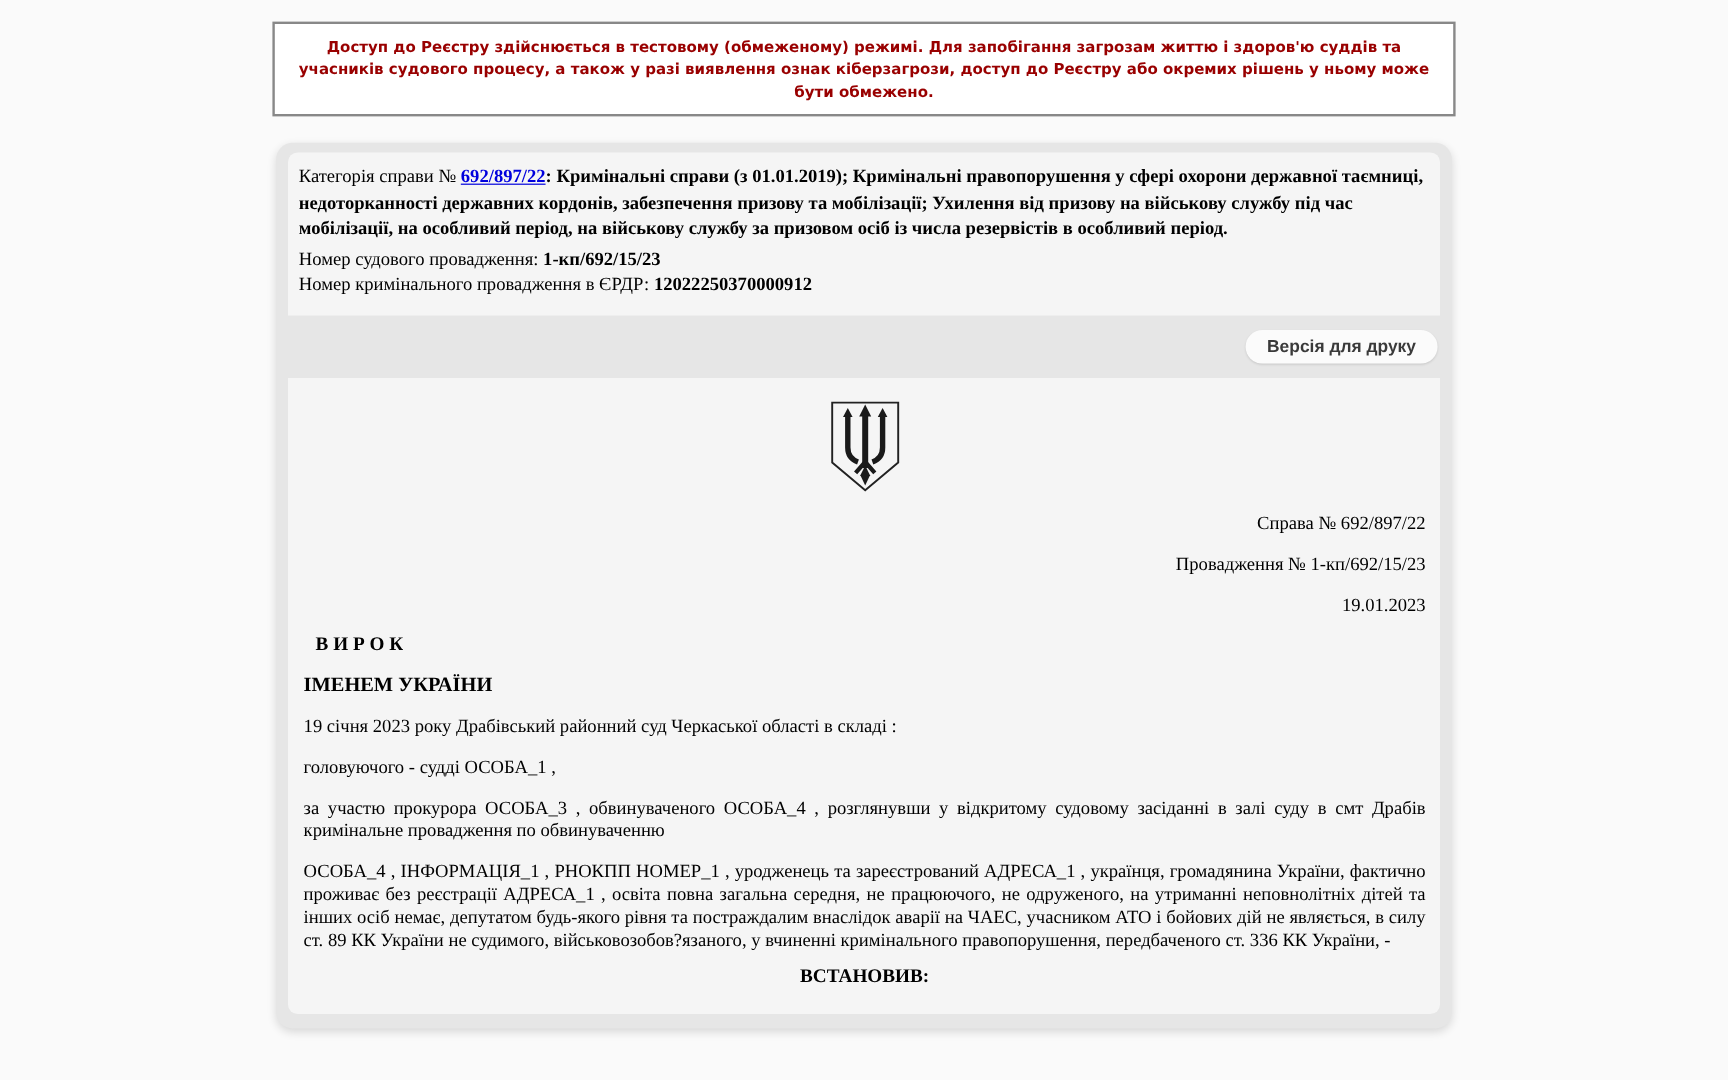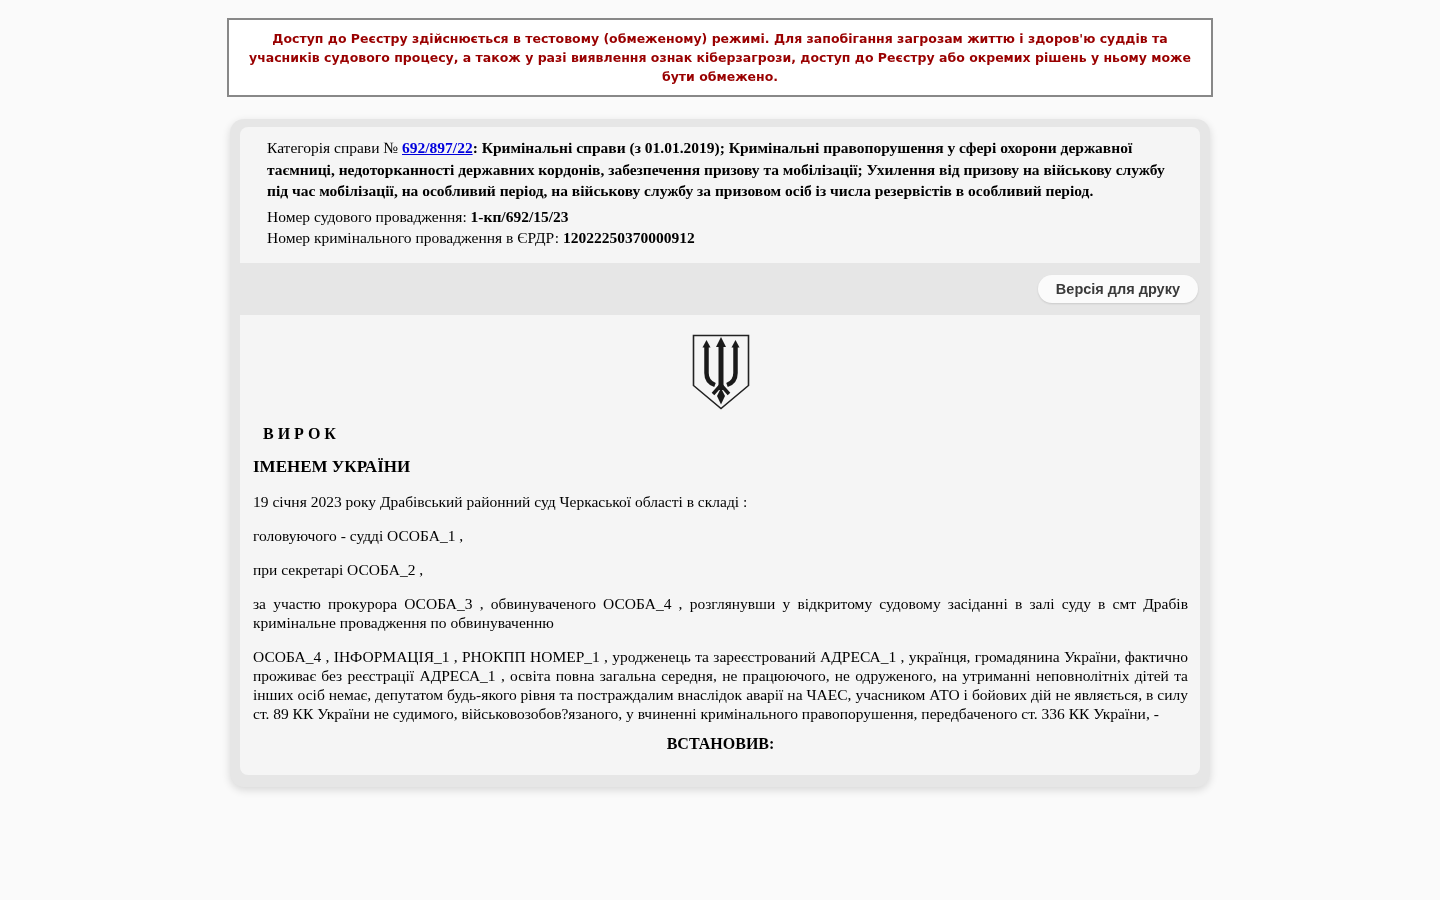--- a/index.html
+++ b/index.html
@@ -36,21 +36,21 @@
     background: #e6e6e6;
     border-radius: 14px;
     box-shadow: 0 3px 8px rgba(0,0,0,0.14);
     padding: 8px 10px 12px;
   }
 
   
   .meta-panel {
     background: #f5f5f5;
     border-radius: 8px 8px 0 0;
-    padding: 10px 27px 14px;
+    padding: 10px 9px 14px;
     font-size: 15.5px;
     line-height: 21.5px;
   }
   .meta-panel p { margin: 0; }
   .meta-category { margin-bottom: 2px !important; }
   .meta-dates { margin-bottom: 3px !important; }
   .meta-court { margin-top: 4px !important; }
   .b { font-weight: bold; }
   a.case-link {
     color: #0000dd;
@@ -151,27 +151,31 @@
         <path d="M44.5 12 V40 Q44.5 49 36 52" stroke-width="4.5"></path>
         <path d="M30 13 V57" stroke-width="5"></path>
         <path d="M30 52 L22 61 M30 52 L38 61" stroke-width="3.5"></path>
       </g>
       <path d="M30 4 L25 14 H35 Z" fill="#1a1a1a"></path>
       <path d="M15.5 7 L11.5 14.5 H19.5 Z" fill="#1a1a1a"></path>
       <path d="M44.5 7 L40.5 14.5 H48.5 Z" fill="#1a1a1a"></path>
       <path d="M30 55 L26 63 L30 71.5 L34 63 Z" fill="#1a1a1a"></path>
     </svg>
 
+    <div class="case-info">
+      <div>Справа № 692/897/22</div>
+      <div>Провадження № 1-кп/692/15/23</div>
+      <div>19.01.2023</div>
+    </div>
 
     <div class="doc-title">В И Р О К</div>
     <div class="doc-subtitle">ІМЕНЕМ УКРАЇНИ</div>
 
     <p class="body-par">19 січня 2023 року Драбівський районний суд Черкаської області в складі :</p>
     <p class="body-par">головуючого - судді ОСОБА_1 ,</p>
-    <p class="body-par">при секретарі ОСОБА_2 ,</p>
     <p class="body-par justify">за участю прокурора ОСОБА_3 , обвинуваченого ОСОБА_4 , розглянувши у відкритому судовому засіданні в залі суду в смт Драбів кримінальне провадження по обвинуваченню</p>
     <p class="body-par justify">ОСОБА_4 , ІНФОРМАЦІЯ_1 , РНОКПП НОМЕР_1 , уродженець та зареєстрований АДРЕСА_1 , українця, громадянина України, фактично проживає без реєстрації АДРЕСА_1 , освіта повна загальна середня, не працюючого, не одруженого, на утриманні неповнолітніх дітей та інших осіб немає, депутатом будь-якого рівня та постраждалим внаслідок аварії на ЧАЕС, учасником АТО і бойових дій не являється, в силу ст. 89 КК України не судимого, військовозобов?язаного, у вчиненні кримінального правопорушення, передбаченого ст. 336 КК України, -</p>
 
     <div class="resolution">ВСТАНОВИВ:</div>
 
   </div>
 
 </div>
 
 </body></html>

